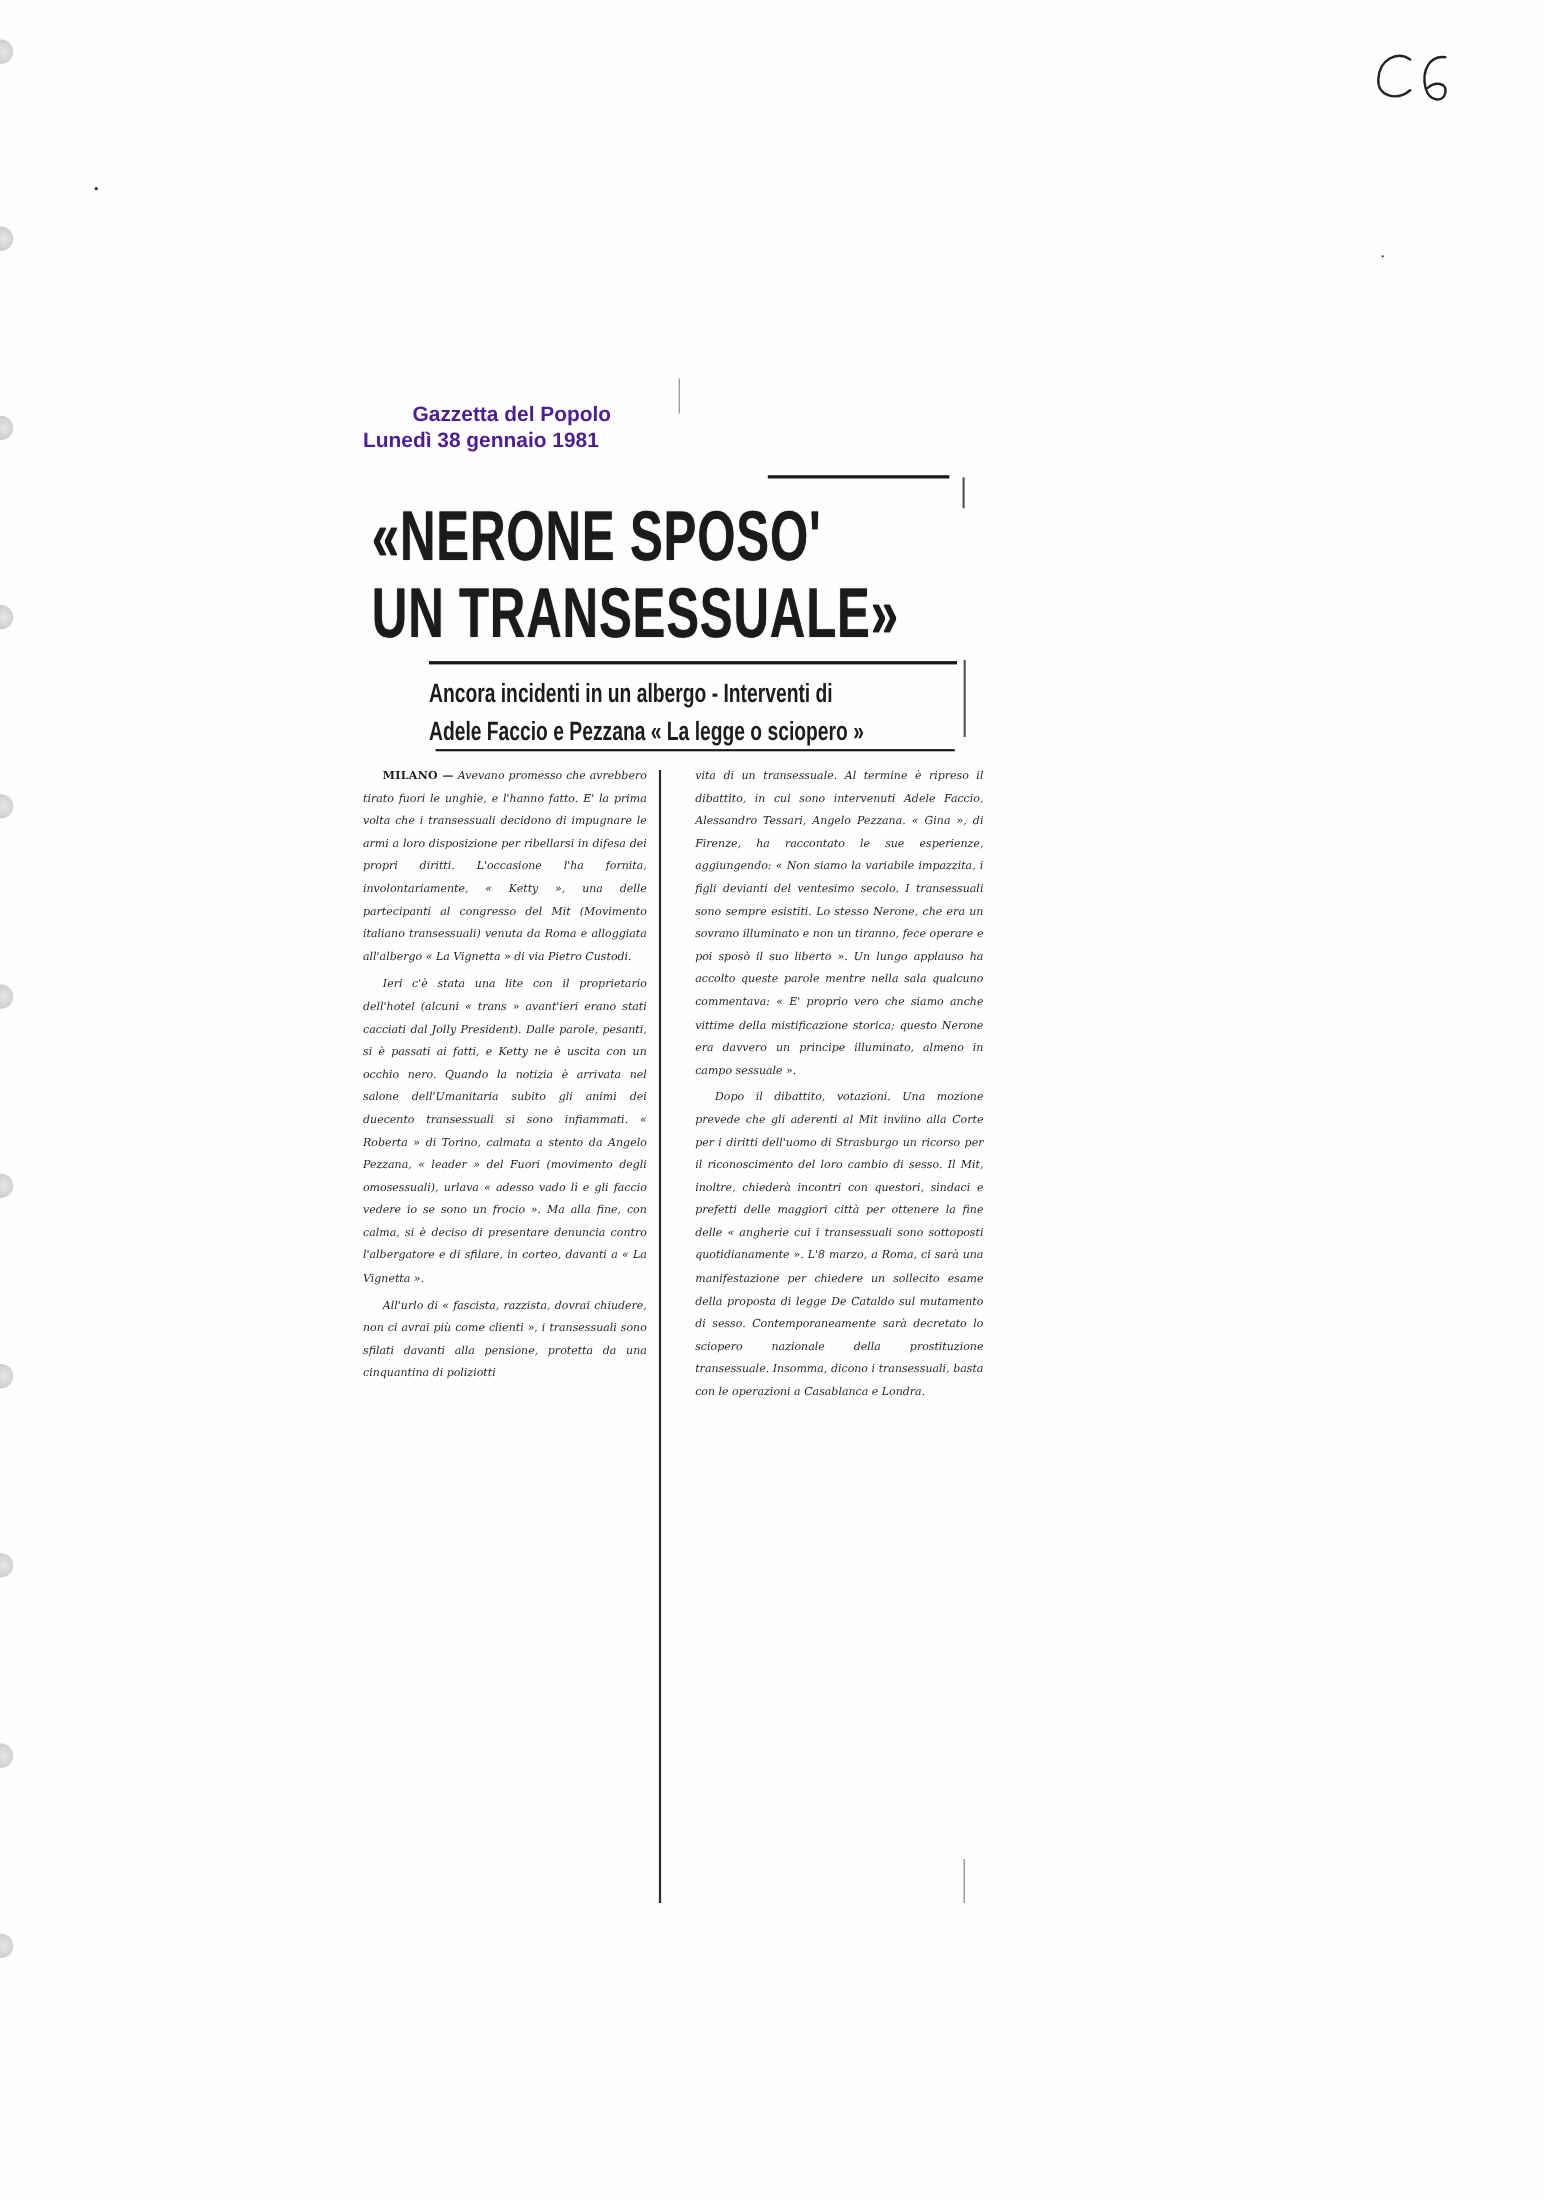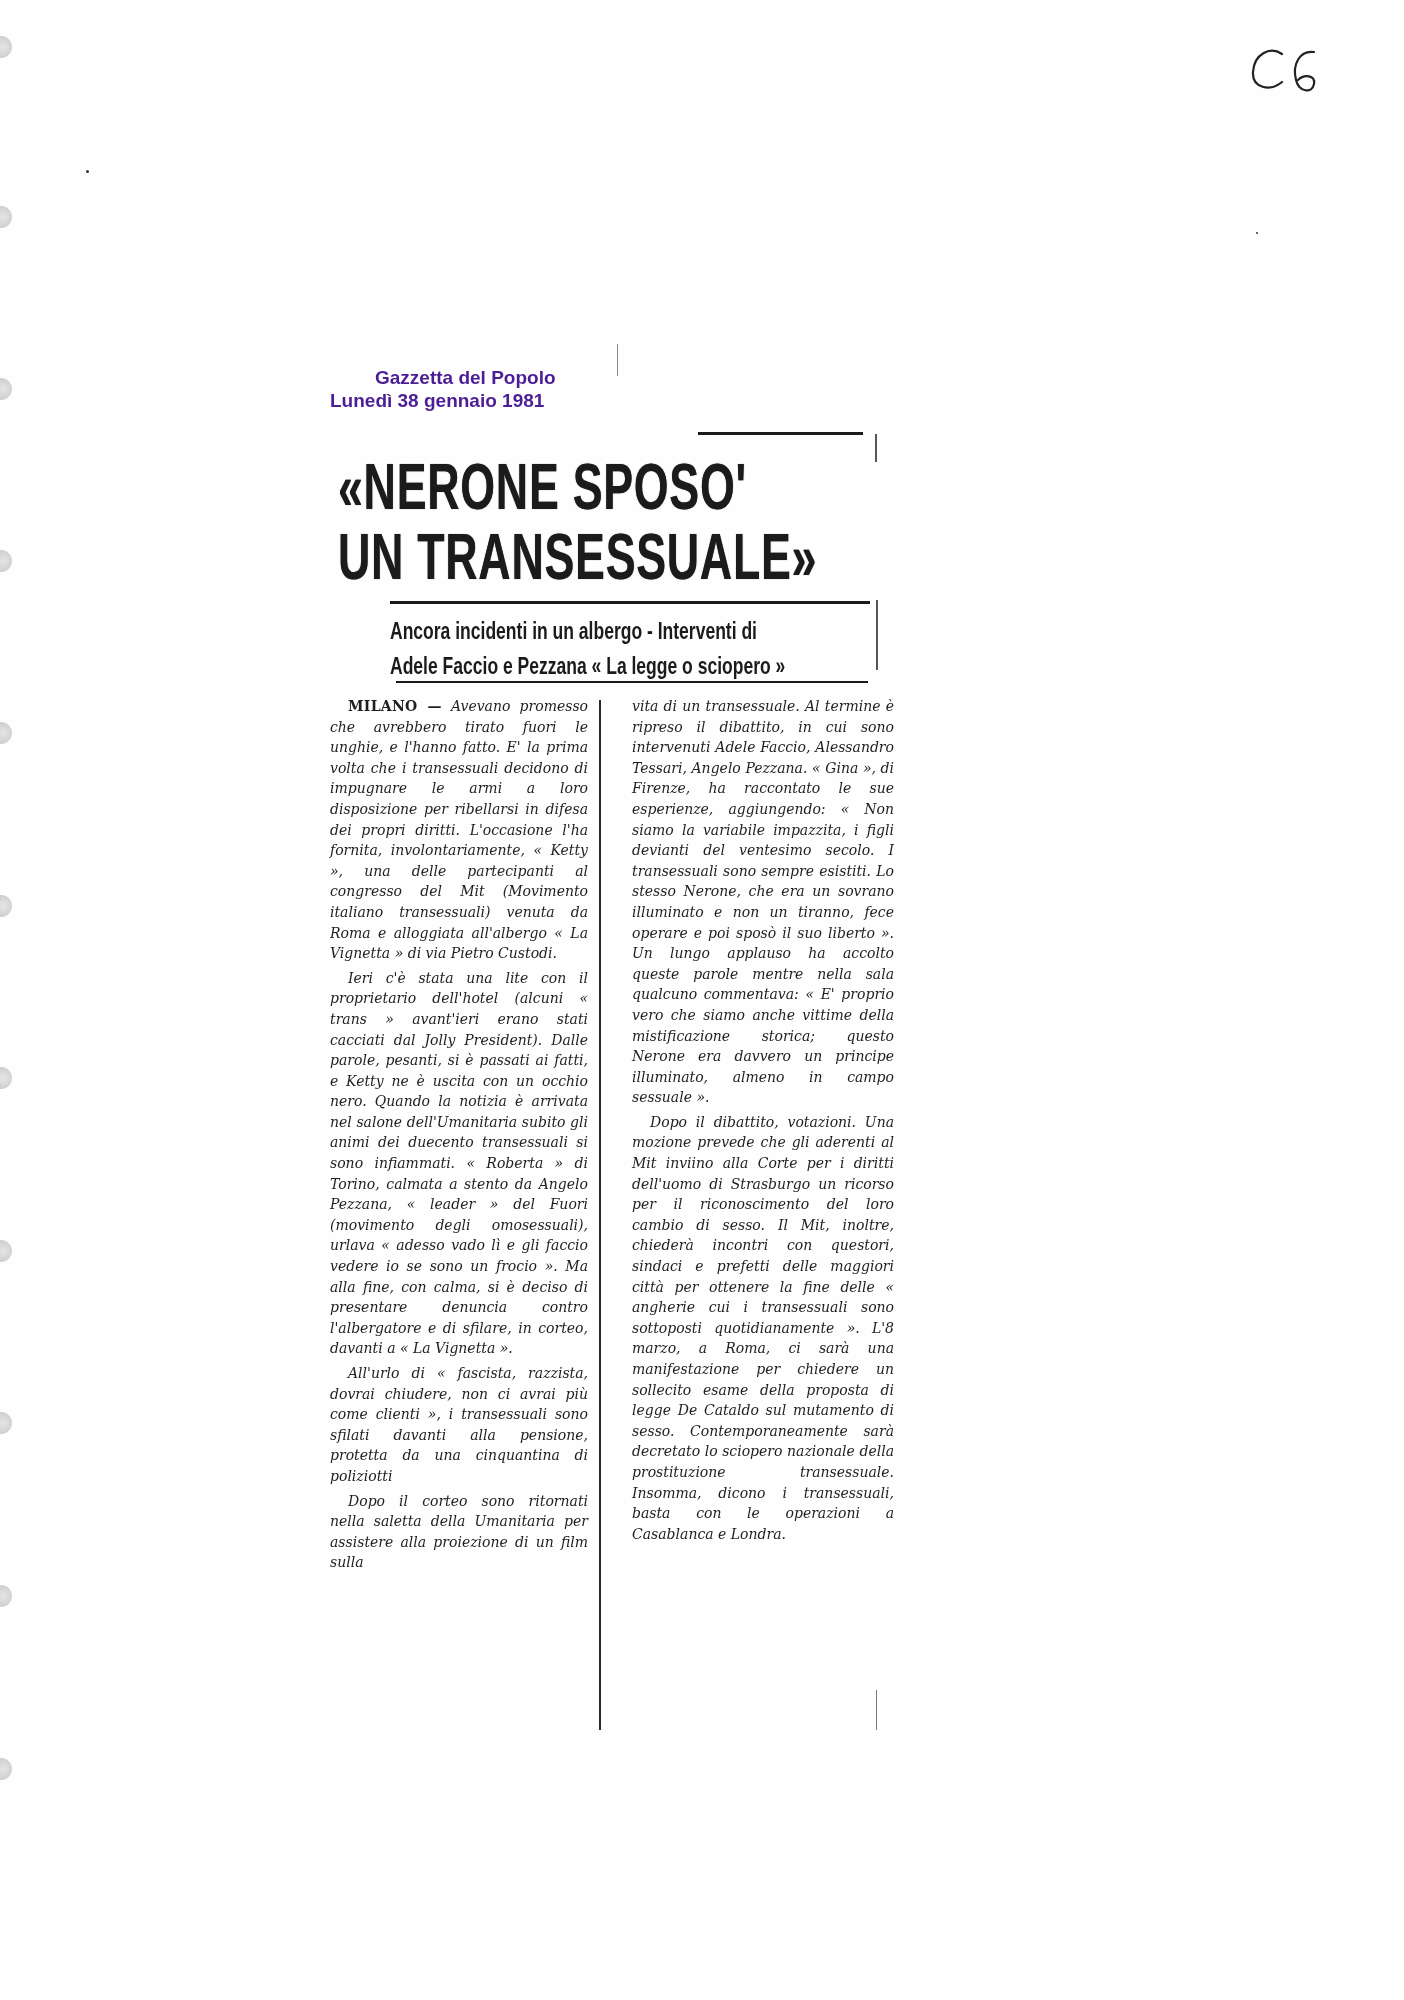--- a/index.html
+++ b/index.html
@@ -38,21 +38,21 @@
   .subhead {
     position: absolute; left: 390px; top: 613px; width: 690px;
     font-family: "Liberation Sans", sans-serif; font-weight: bold;
     font-size: 24px; line-height: 35px; color: #1b1b1b;
     transform: scaleX(0.73); transform-origin: left top; white-space: nowrap;
   }
   .subhead span { display: block; }
   .column {
     position: absolute; top: 696px;
     font-family: "DejaVu Serif", serif; font-style: italic;
-    font-size: 14px; line-height: 20.6px; color: #1e1e1e;
+    font-size: 10px; line-height: 20.6px; color: #1e1e1e;
     text-align: justify; hyphens: none;
   }
   .col-left { left: 330px; width: 258px; }
   .col-right { left: 632px; width: 262px; }
   .column p { margin: 0 0 4px 0; text-indent: 18px; }
   .column p.first { text-indent: 18px; }
   .dateline { font-style: normal; font-weight: bold; letter-spacing: 0.3px; }
   .col-divider { position: absolute; left: 599px; top: 700px; width: 2px; height: 1030px; background: #2a2a2a; }
 </style>
 </head>
@@ -102,21 +102,20 @@
     <span>Ancora incidenti in un albergo - Interventi di</span>
     <span>Adele Faccio e Pezzana « La legge o sciopero »</span>
   </h2>
 
   <div class="rule" style="left:396px; top:681px; width:472px; height:2px;"></div>
 
   <div class="column col-left">
     <p class="first"><span class="dateline">MILANO —</span> <span>Avevano promesso che avrebbero tirato fuori le unghie, e l'hanno fatto. E' la prima volta che i transessuali decidono di impugnare le armi a loro disposizione per ribellarsi in difesa dei propri diritti. L'occasione l'ha fornita, involontariamente, « Ketty », una delle partecipanti al congresso del Mit (Movimento italiano transessuali) venuta da Roma e alloggiata all'albergo « La Vignetta » di via Pietro Custodi.</span></p>
     <p>Ieri c'è stata una lite con il proprietario dell'hotel (alcuni « trans » avant'ieri erano stati cacciati dal Jolly President). Dalle parole, pesanti, si è passati ai fatti, e Ketty ne è uscita con un occhio nero. Quando la notizia è arrivata nel salone dell'Umanitaria subito gli animi dei duecento transessuali si sono infiammati. « Roberta » di Torino, calmata a stento da Angelo Pezzana, « leader » del Fuori (movimento degli omosessuali), urlava « adesso vado lì e gli faccio vedere io se sono un frocio ». Ma alla fine, con calma, si è deciso di presentare denuncia contro l'albergatore e di sfilare, in corteo, davanti a « La Vignetta ».</p>
     <p>All'urlo di « fascista, razzista, dovrai chiudere, non ci avrai più come clienti », i transessuali sono sfilati davanti alla pensione, protetta da una cinquantina di poliziotti</p>
-    <p>Dopo il corteo sono ritornati nella saletta della Umanitaria per assistere alla proiezione di un film sulla</p>
   </div>
 
   <div class="col-divider"></div>
 
   <div class="column col-right">
     <p style="text-indent:0">vita di un transessuale. Al termine è ripreso il dibattito, in cui sono intervenuti Adele Faccio, Alessandro Tessari, Angelo Pezzana. « Gina », di Firenze, ha raccontato le sue esperienze, aggiungendo: « Non siamo la variabile impazzita, i figli devianti del ventesimo secolo. I transessuali sono sempre esistiti. Lo stesso Nerone, che era un sovrano illuminato e non un tiranno, fece operare e poi sposò il suo liberto ». Un lungo applauso ha accolto queste parole mentre nella sala qualcuno commentava: « E' proprio vero che siamo anche vittime della mistificazione storica; questo Nerone era davvero un principe illuminato, almeno in campo sessuale ».</p>
     <p>Dopo il dibattito, votazioni. Una mozione prevede che gli aderenti al Mit inviino alla Corte per i diritti dell'uomo di Strasburgo un ricorso per il riconoscimento del loro cambio di sesso. Il Mit, inoltre, chiederà incontri con questori, sindaci e prefetti delle maggiori città per ottenere la fine delle « angherie cui i transessuali sono sottoposti quotidianamente ». L'8 marzo, a Roma, ci sarà una manifestazione per chiedere un sollecito esame della proposta di legge De Cataldo sul mutamento di sesso. Contemporaneamente sarà decretato lo sciopero nazionale della prostituzione transessuale. Insomma, dicono i transessuali, basta con le operazioni a Casablanca e Londra.</p>
   </div>
 
   <div class="frame-tick" style="left:876px; top:1690px; height:40px; width:1px; background:#777;"></div>

